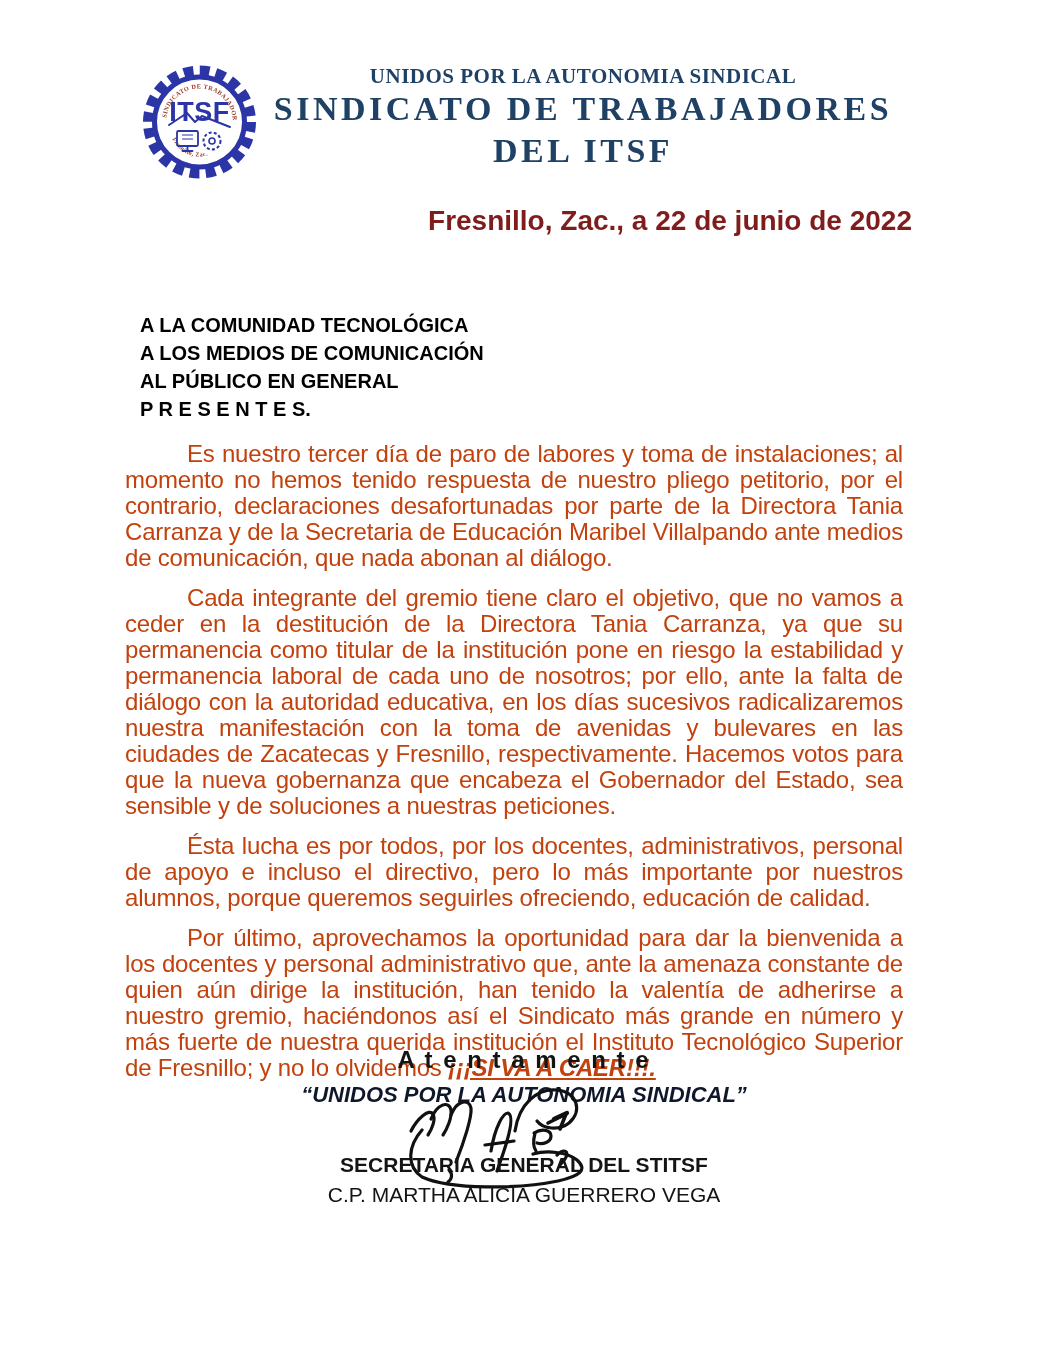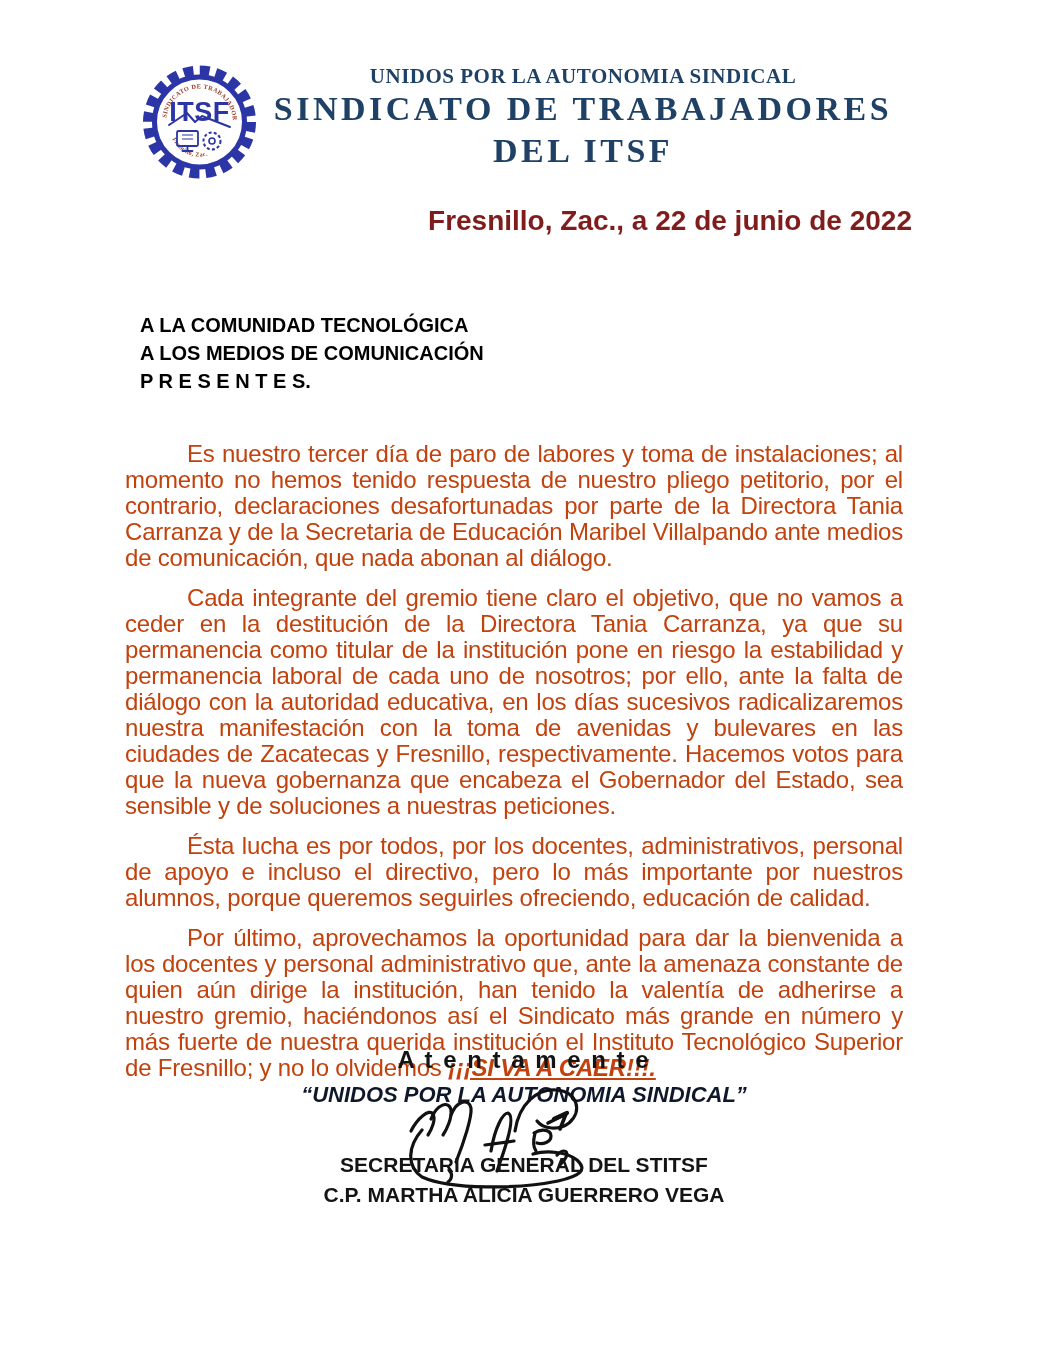--- a/index.html
+++ b/index.html
@@ -41,21 +41,21 @@
     position:absolute; top:1046px; left:0; width:100%; text-align:center;
     font-size:24px; font-weight:bold; letter-spacing:2px; color:#141414;
   }
   .closing-quote {
     position:absolute; top:1082px; left:0; width:100%; text-align:center;
     font-size:22px; font-weight:bold; font-style:italic; color:#0f172a;
   }
   .signature { position:absolute; top:1084px; left:407px; width:190px; height:106px; }
   .signer-name {
     position:absolute; top:1183px; left:0; width:100%; text-align:center;
-    font-size:21px; font-weight:bold; color:#141414;
+    font-size:21px; font-weight:normal; color:#141414;
   }
   .signer-title {
     position:absolute; top:1153px; left:0; width:100%; text-align:center;
     font-size:21px; font-weight:bold; color:#141414;
   }
 </style>
 </head>
 <body>
 
 <div class="page">
@@ -100,20 +100,21 @@
       <div class="orgline">SINDICATO DE TRABAJADORES</div>
       <div class="orgline">DEL ITSF</div>
     </div>
   </header>
 
   <div class="dateline">Fresnillo, Zac., a 22 de junio de 2022</div>
 
   <div class="recipients">
     <div>A LA COMUNIDAD TECNOLÓGICA</div>
     <div>A LOS MEDIOS DE COMUNICACIÓN</div>
+    <div>AL PÚBLICO EN GENERAL</div>
     <div>P R E S E N T E S.</div>
   </div>
 
   <main class="body-text">
     <p>Es nuestro tercer día de paro de labores y toma de instalaciones; al momento no hemos tenido respuesta de nuestro pliego petitorio, por el contrario, declaraciones desafortunadas por parte de la Directora Tania Carranza y de la Secretaria de Educación Maribel Villalpando ante medios de comunicación, que nada abonan al diálogo.</p>
     <p>Cada integrante del gremio tiene claro el objetivo, que no vamos a ceder en la destitución de la Directora Tania Carranza, ya que su permanencia como titular de la institución pone en riesgo la estabilidad y permanencia laboral de cada uno de nosotros; por ello, ante la falta de diálogo con la autoridad educativa, en los días sucesivos radicalizaremos nuestra manifestación con la toma de avenidas y bulevares en las ciudades de Zacatecas y Fresnillo, respectivamente. Hacemos votos para que la nueva gobernanza que encabeza el Gobernador del Estado, sea sensible y de soluciones a nuestras peticiones.</p>
     <p>Ésta lucha es por todos, por los docentes, administrativos, personal de apoyo e incluso el directivo, pero lo más importante por nuestros alumnos, porque queremos seguirles ofreciendo, educación de calidad.</p>
     <p><span>Por último, aprovechamos la oportunidad para dar la bienvenida a los docentes y personal administrativo que, ante la amenaza constante de quien aún dirige la institución, han tenido la valentía de adherirse a nuestro gremio, haciéndonos así el Sindicato más grande en número y más fuerte de nuestra querida institución el Instituto Tecnológico Superior de Fresnillo; y no lo olvidemos </span><span class="emphasis">¡¡¡SI VA A CAER!!!.</span></p>
   </main>
 

